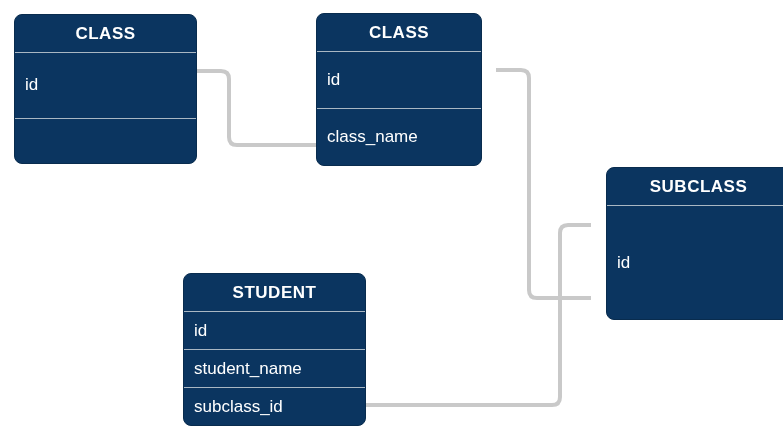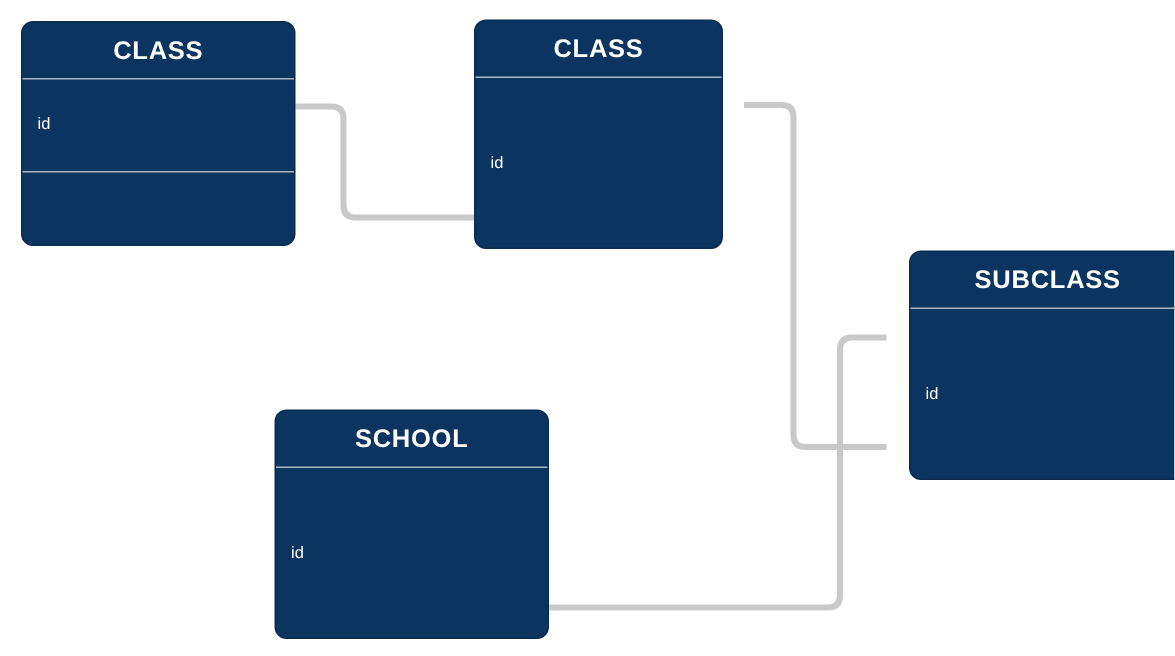--- a/index.html
+++ b/index.html
@@ -48,21 +48,21 @@
     font-size: 17px;
     font-weight: bold;
     letter-spacing: 0.5px;
   }
   .entity-row {
     flex: 1 1 auto;
     border-top: 1.5px solid #a9b7c3;
     display: flex;
     align-items: center;
     padding-left: 10px;
-    font-size: 11px;
+    font-size: 17px;
   }
   .entity-row.empty {
     padding-left: 0;
   }
   
   #entity-school   { left: 14px;  top: 14px;  width: 183px; height: 150px; }
   #entity-class    { left: 316px; top: 13px;  width: 166px; height: 153px; }
   #entity-subclass { left: 590px; top: 167px; width: 185px; height: 153px; margin-left: 16px; }
   #entity-student  { left: 183px; top: 273px; width: 183px; height: 153px; }
 </style>
@@ -83,29 +83,38 @@
       <span>id</span>
     </div>
     <div class="entity-row empty"></div>
   </div>
 
   <div class="entity" id="entity-class">
     <div class="entity-header">CLASS</div>
     <div class="entity-row">
       <span>id</span>
     </div>
+    <div class="entity-row">
+      <span>class_name</span>
+    </div>
   </div>
 
   <div class="entity" id="entity-subclass">
     <div class="entity-header">SUBCLASS</div>
     <div class="entity-row">
       <span>id</span>
     </div>
   </div>
 
   <div class="entity" id="entity-student">
-    <div class="entity-header">SCHOOL</div>
+    <div class="entity-header">STUDENT</div>
     <div class="entity-row">
       <span>id</span>
+    </div>
+    <div class="entity-row">
+      <span>student_name</span>
+    </div>
+    <div class="entity-row">
+      <span>subclass_id</span>
     </div>
   </div>
 
 </div>
 
 </body></html>

